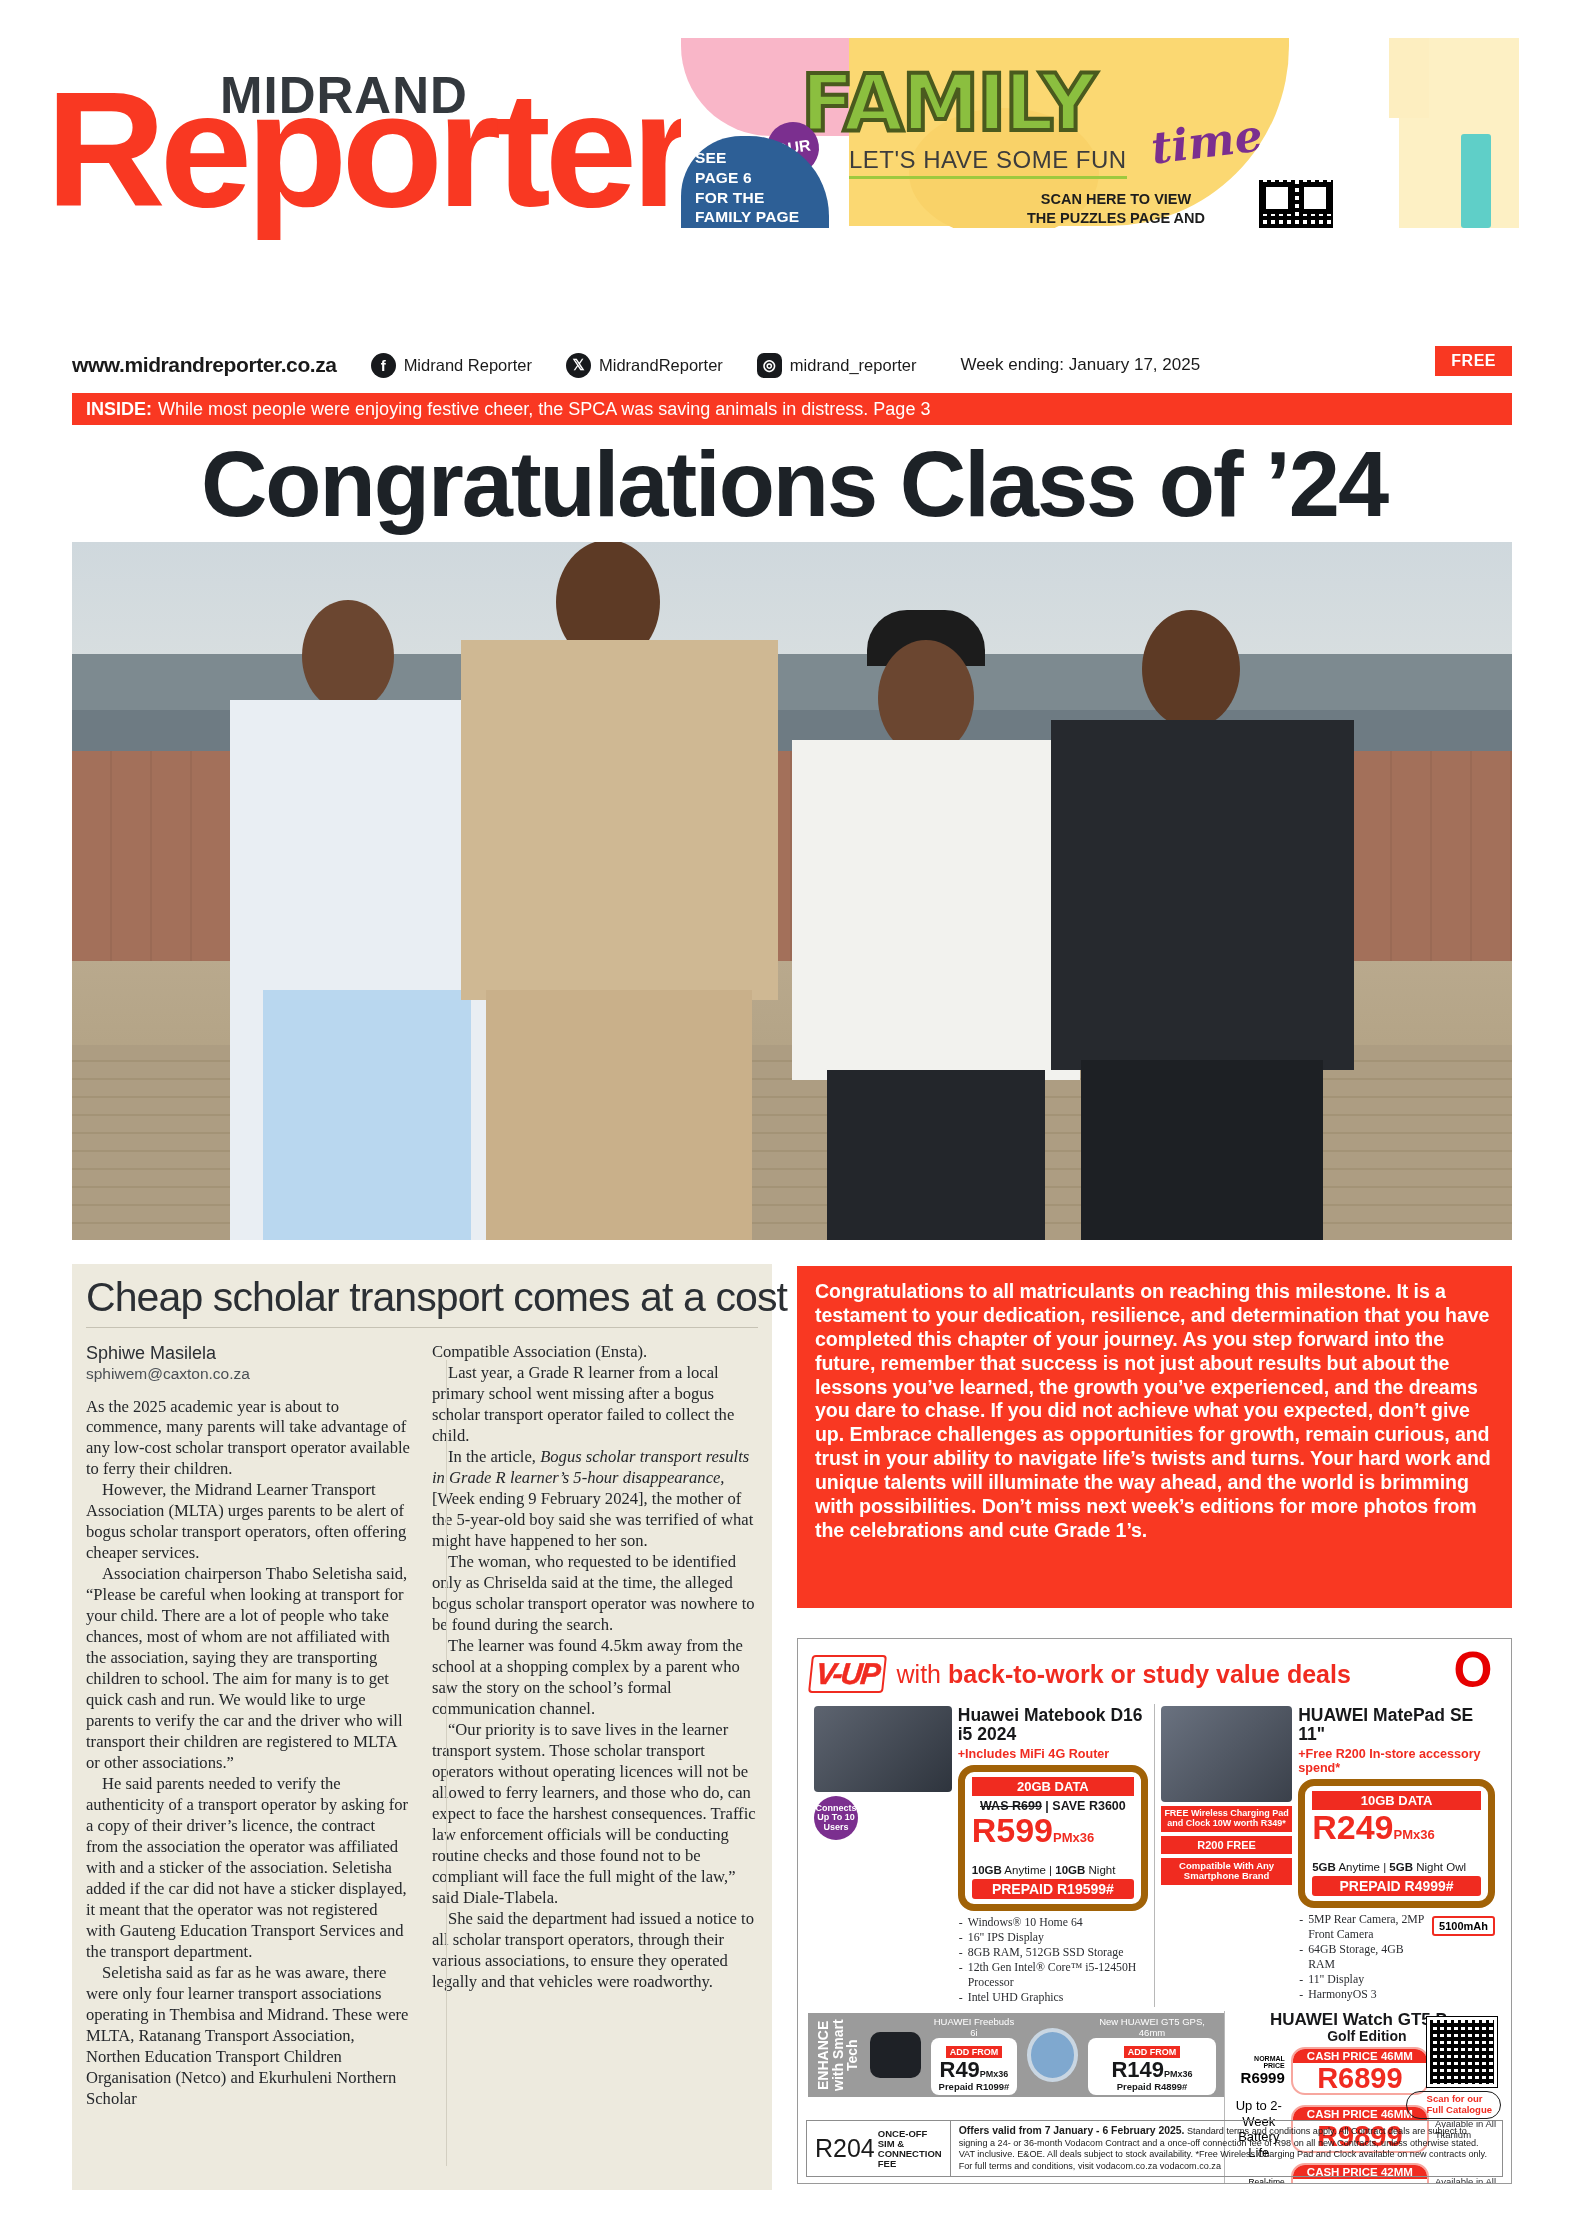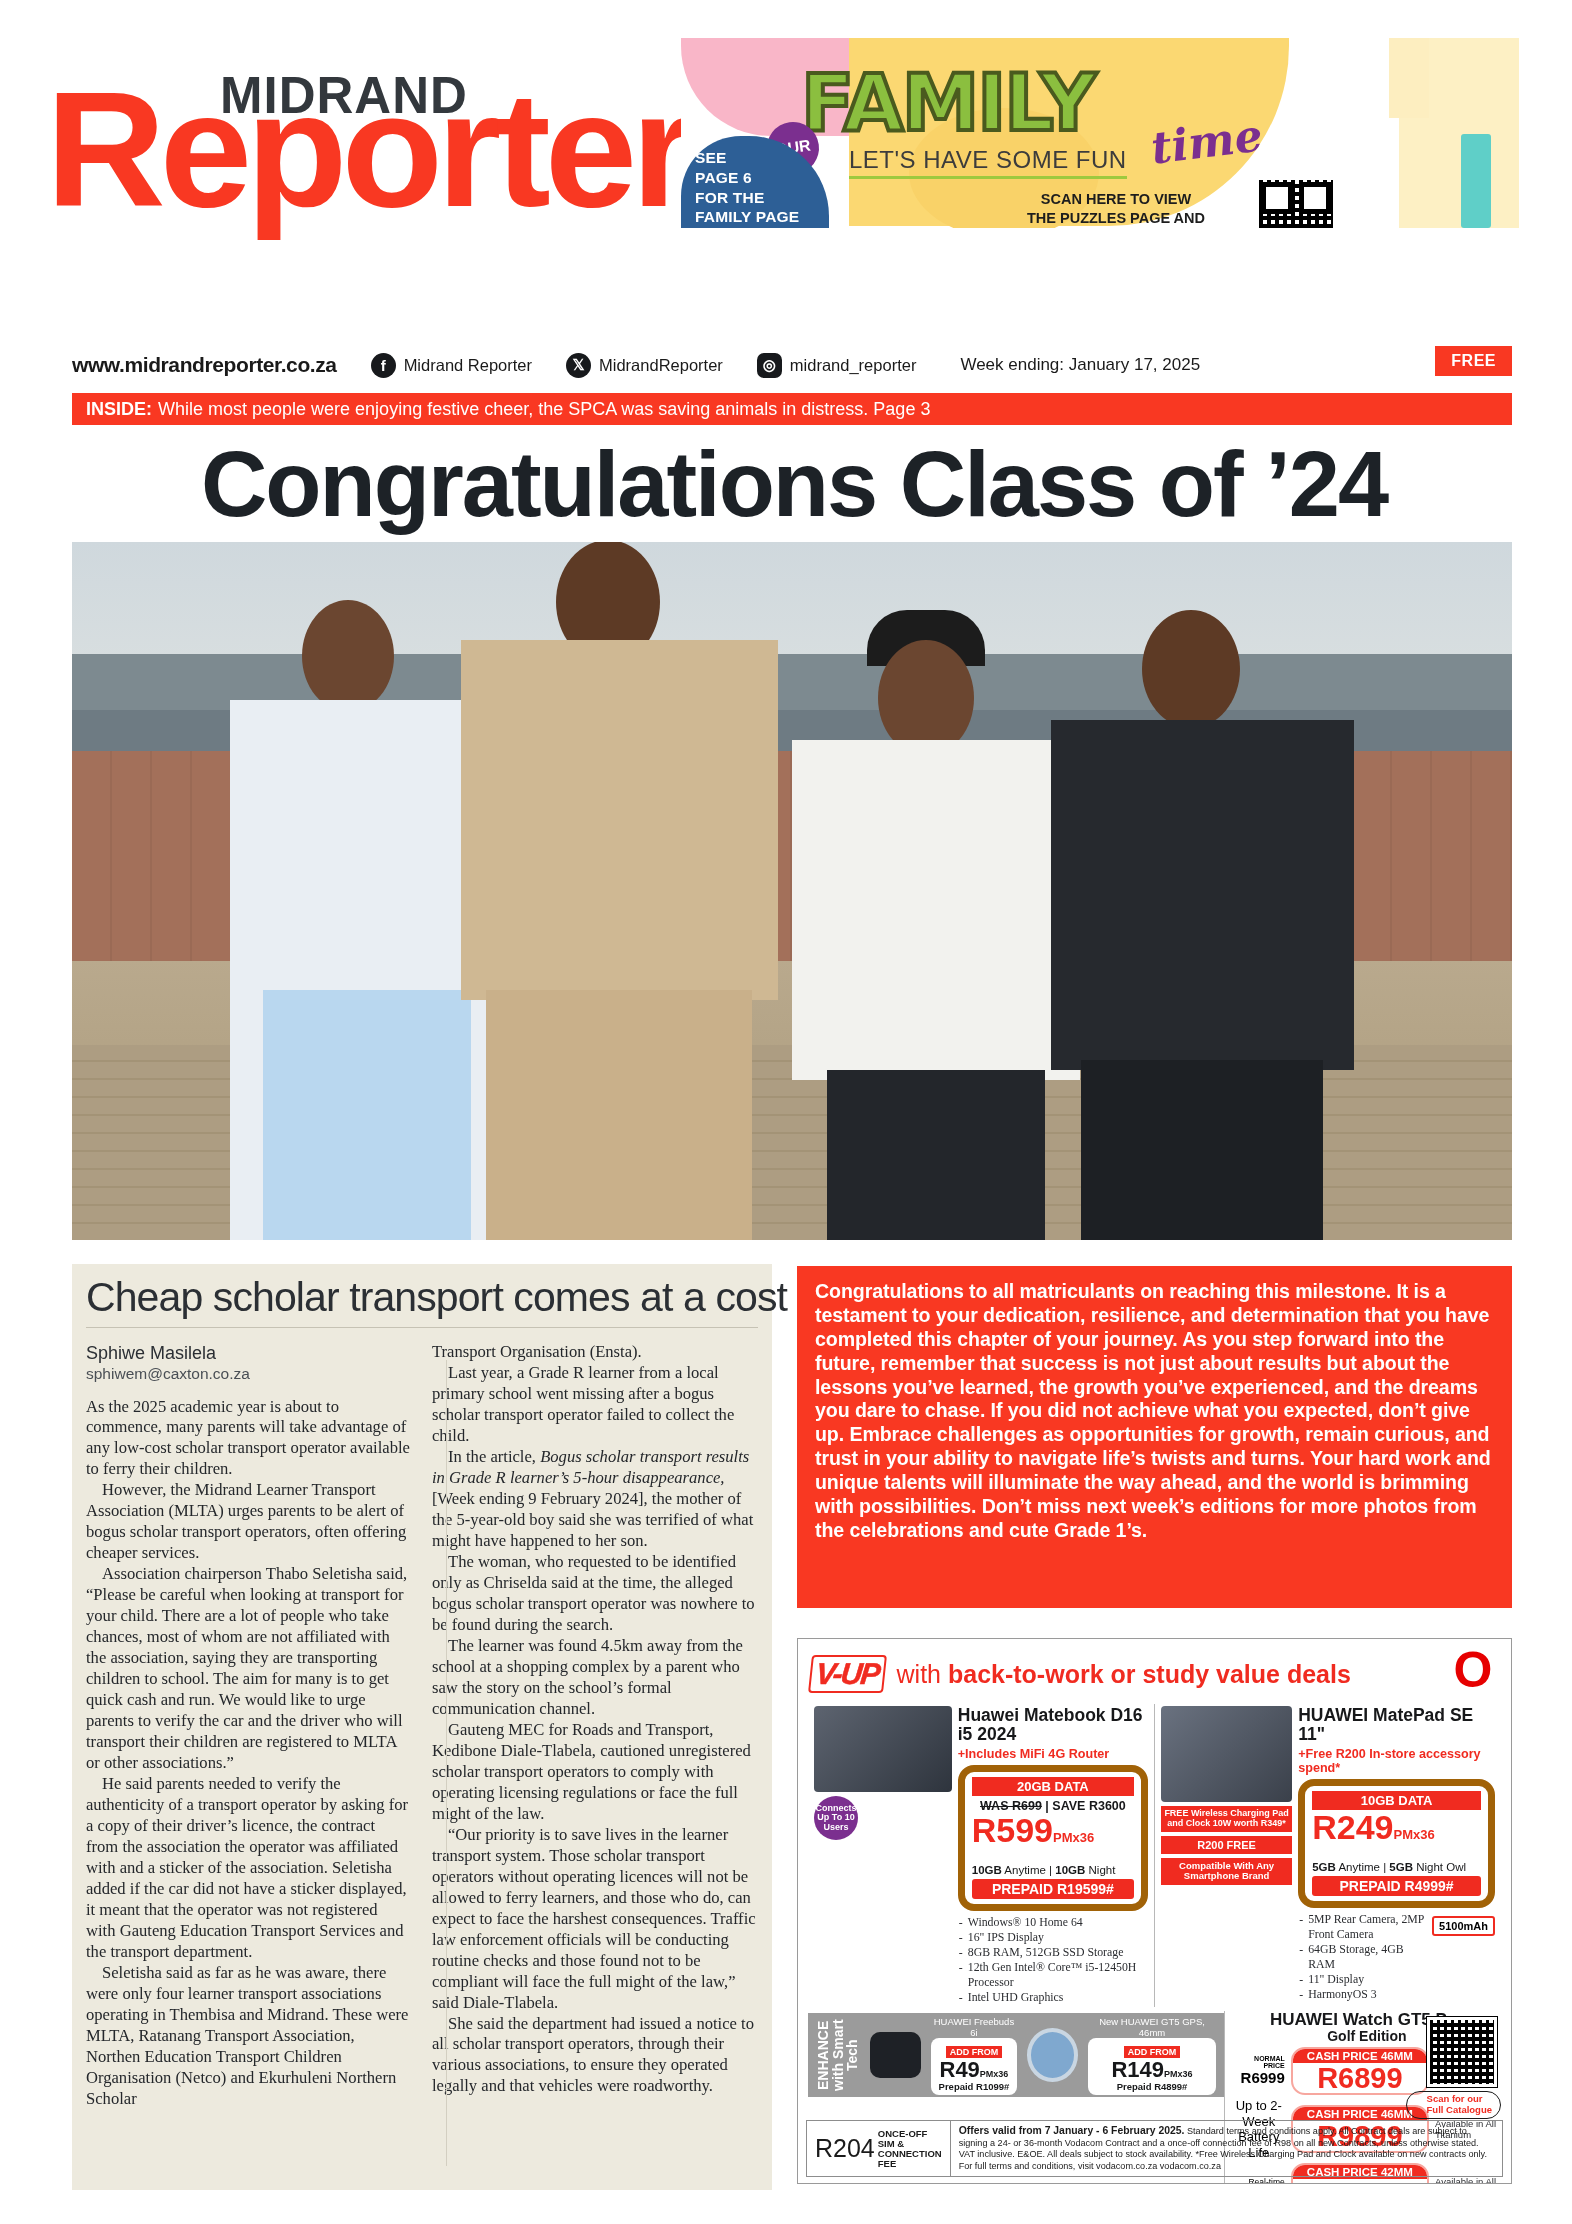--- a/index.html
+++ b/index.html
@@ -400,26 +400,25 @@
         <div class="art-col">
           <div class="byline-name">Sphiwe Masilela</div>
           <div class="byline-mail">sphiwem@caxton.co.za</div>
           <p class="first">As the 2025 academic year is about to commence, many parents will take advantage of any low-cost scholar transport operator available to ferry their children.</p>
           <p>However, the Midrand Learner Transport Association (MLTA) urges parents to be alert of bogus scholar transport operators, often offering cheaper services.</p>
           <p>Association chairperson Thabo Seletisha said, “Please be careful when looking at transport for your child. There are a lot of people who take chances, most of whom are not affiliated with the association, saying they are transporting children to school. The aim for many is to get quick cash and run. We would like to urge parents to verify the car and the driver who will transport their children are registered to MLTA or other associations.”</p>
           <p>He said parents needed to verify the authenticity of a transport operator by asking for a copy of their driver’s licence, the contract from the association the operator was affiliated with and a sticker of the association. Seletisha added if the car did not have a sticker displayed, it meant that the operator was not registered with Gauteng Education Transport Services and the transport department.</p>
           <p>Seletisha said as far as he was aware, there were only four learner transport associations operating in Thembisa and Midrand. These were MLTA, Ratanang Transport Association, Northen Education Transport Children Organisation (Netco) and Ekurhuleni Northern Scholar</p>
         </div>
         <div class="art-col">
-          <p class="first">Transport Organisation (Ensta).</p>
+          <p class="first">Compatible Association (Ensta).</p>
           <p>Last year, a Grade R learner from a local primary school went missing after a bogus scholar transport operator failed to collect the child.</p>
           <p><span>In the article, </span><i>Bogus scholar transport results in Grade R learner’s 5-hour disappearance,</i><span> [Week ending 9 February 2024], the mother of the 5-year-old boy said she was terrified of what might have happened to her son.</span></p>
           <p>The woman, who requested to be identified only as Chriselda said at the time, the alleged bogus scholar transport operator was nowhere to be found during the search.</p>
           <p>The learner was found 4.5km away from the school at a shopping complex by a parent who saw the story on the school’s formal communication channel.</p>
-          <p>Gauteng MEC for Roads and Transport, Kedibone Diale-Tlabela, cautioned unregistered scholar transport operators to comply with operating licensing regulations or face the full might of the law.</p>
           <p>“Our priority is to save lives in the learner transport system. Those scholar transport operators without operating licences will not be allowed to ferry learners, and those who do, can expect to face the harshest consequences. Traffic law enforcement officials will be conducting routine checks and those found not to be compliant will face the full might of the law,” said Diale-Tlabela.</p>
           <p>She said the department had issued a notice to all scholar transport operators, through their various associations, to ensure they operated legally and that vehicles were roadworthy.</p>
         </div>
       </div>
       <div class="col-div"></div>
     </div>
 
     <div class="congrats">Congratulations to all matriculants on reaching this milestone. It is a testament to your dedication, resilience, and determination that you have completed this chapter of your journey. As you step forward into the future, remember that success is not just about results but about the lessons you’ve learned, the growth you’ve experienced, and the dreams you dare to chase. If you did not achieve what you expected, don’t give up. Embrace challenges as opportunities for growth, remain curious, and trust in your ability to navigate life’s twists and turns. Your hard work and unique talents will illuminate the way ahead, and the world is brimming with possibilities. Don’t miss next week’s editions for more photos from the celebrations and cute Grade 1’s.</div>
 
     <div class="vodad">

